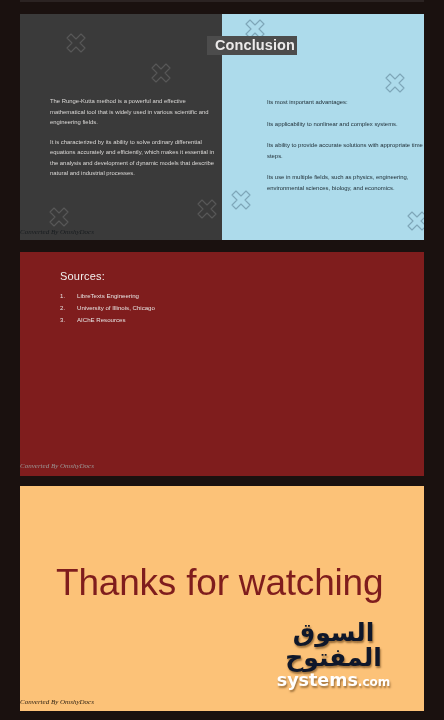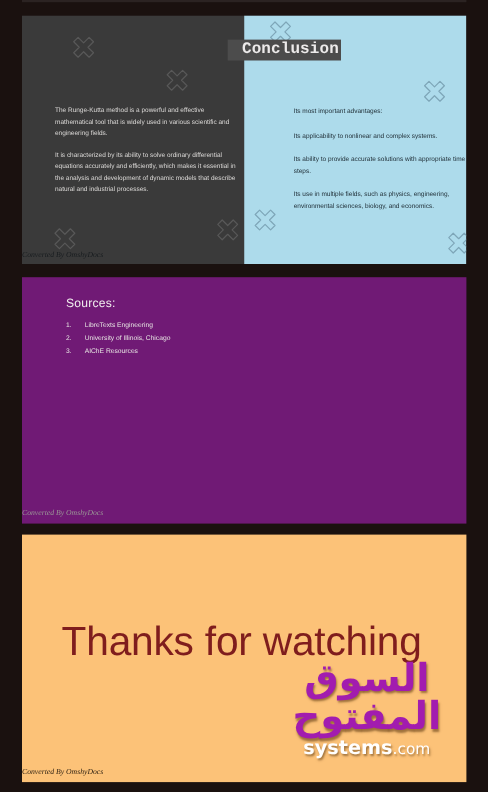--- a/index.html
+++ b/index.html
@@ -12,34 +12,34 @@
   .viewer{ position:absolute; inset:0; background:#1a110f; }
 
   
   .prev-sliver{
     position:absolute; left:20px; top:-8px; width:404px; height:10px;
     background:#2b2322; border-top:1px solid #3a3130;
   }
 
   .slide{ position:absolute; left:20px; width:404px; overflow:hidden; }
   .slide-1{ top:14px;  height:226px; }
-  .slide-2{ top:252px; height:224px; background:#701a75; }
+  .slide-2{ top:252px; height:224px; background:#7f1d1d; }
   .slide-3{ top:486px; height:225px; background:#fcc278; }
 
   
   .half-dark{ position:absolute; left:0; top:0; width:202px; height:100%; background:#3a3a3a; }
   .half-blue{ position:absolute; left:202px; top:0; width:202px; height:100%; background:#addbeb; }
 
   .deco{ position:absolute; width:100%; height:100%; top:0; left:0; pointer-events:none; }
 
   .title-conclusion{
     position:absolute; left:187px; top:22px;
     font-size:14.5px; color:#eceaea; letter-spacing:.1px;
-    background:#4c4c4c; padding:0 2px 1px 13px; line-height:1.25;
-    white-space:nowrap; z-index:4;font-family:Liberation Mono, monospace;
+    background:#4c4c4c; padding:0 2px 1px 8px; line-height:1.25;
+    white-space:nowrap; z-index:4;
   }
 
   .body-left{
     position:absolute; left:30px; top:82px; width:165px;
     font-size:5.9px; line-height:1.78; color:#dcdad8;
   }
   .body-left p + p{ margin-top:9px; }
 
   .body-right{
     position:absolute; left:247px; top:83px; width:168px;
@@ -70,32 +70,32 @@
   .thanks{
     position:absolute; left:36px; top:78px; width:340px;
     font-size:37px; color:#7f1d1d; letter-spacing:-.2px; line-height:1;
     font-weight:400; white-space:nowrap;
   }
   .opensooq{
     position:absolute; right:8px; bottom:22px; width:165px;
     text-align:center; user-select:none;
   }
   .os-ar{
-    font-size:35px; color:#a21caf; line-height:1;
+    font-size:25px; color:#0f172a; line-height:1;
     font-family:"DejaVu Sans", sans-serif; font-weight:bold;
     text-shadow:1px 2px 2px rgba(80,45,10,.55);
     direction:rtl;
     text-align:center;
   }
   .os-en{
     font-size:17.5px; color:#ffffff; line-height:1; margin-top:2px;
     font-family:"DejaVu Sans", sans-serif; font-weight:bold;
     text-shadow:1px 2px 2px rgba(80,45,10,.55);
   }
-  .os-en .dotcom{ font-size:14px; font-weight:normal;margin-top:35px; }
+  .os-en .dotcom{ font-size:12px; font-weight:bold;margin-top:35px; }
 </style>
 </head>
 <body>
 
 <div class="viewer">
 
   <div class="prev-sliver">
     
   </div>
 

